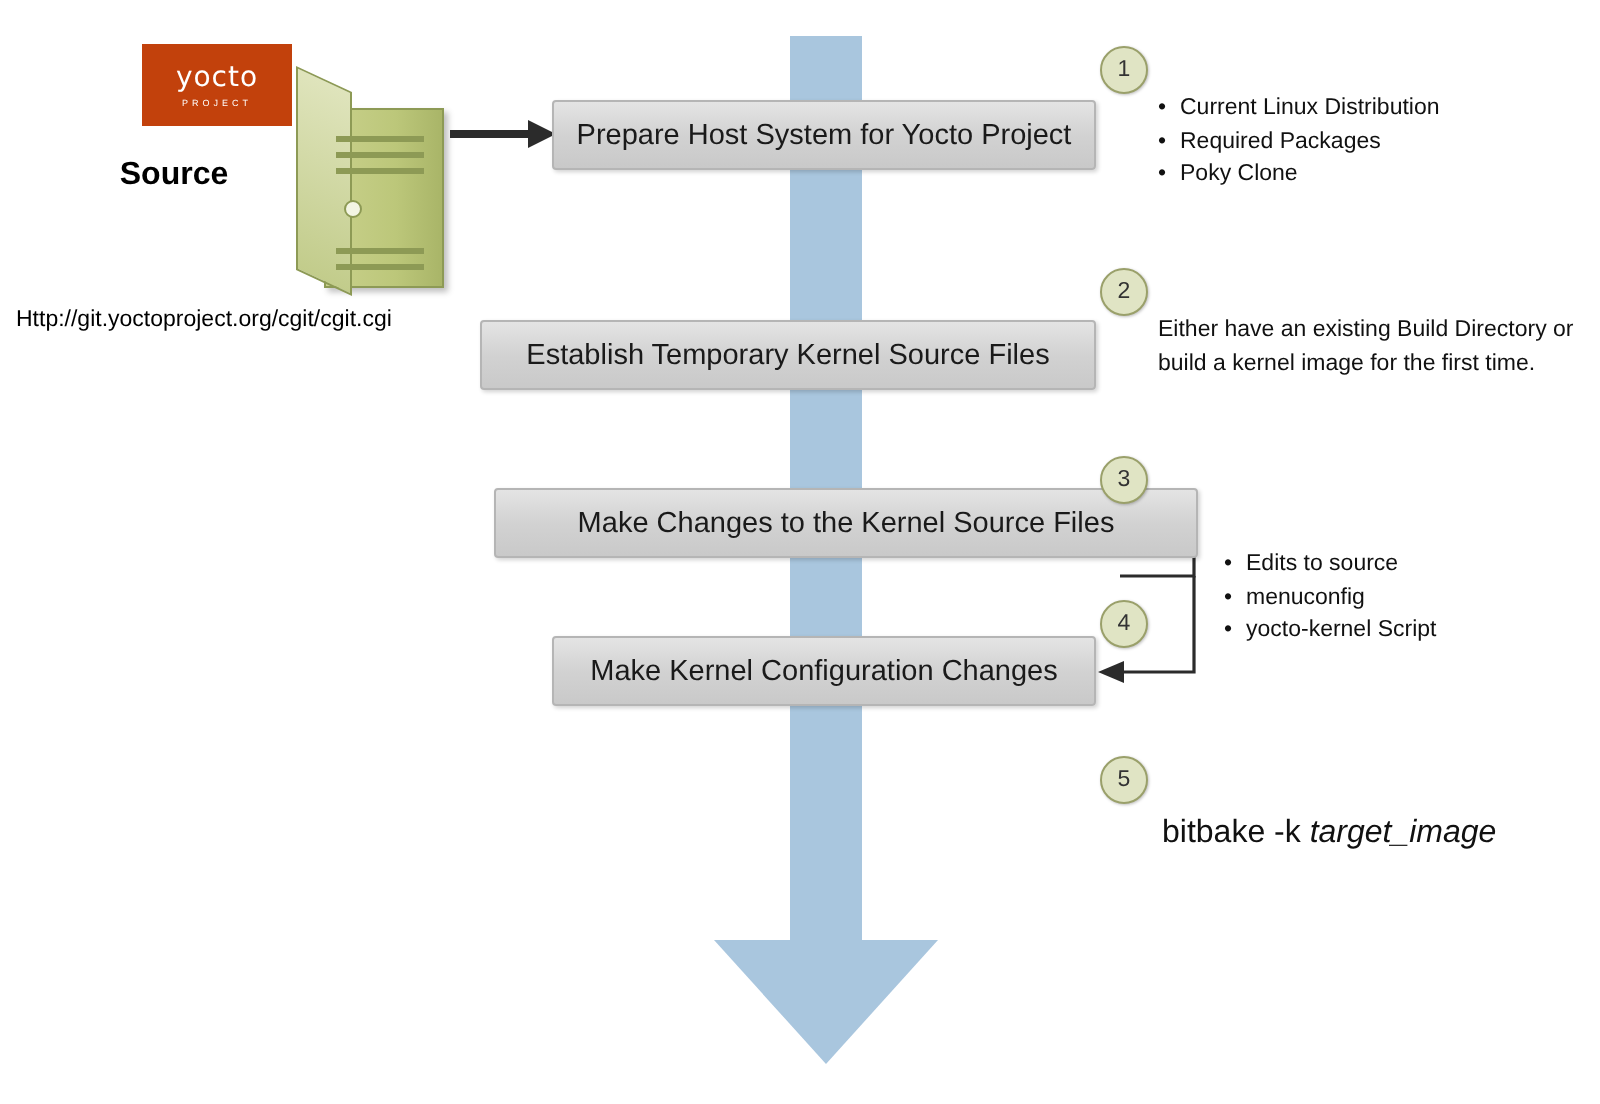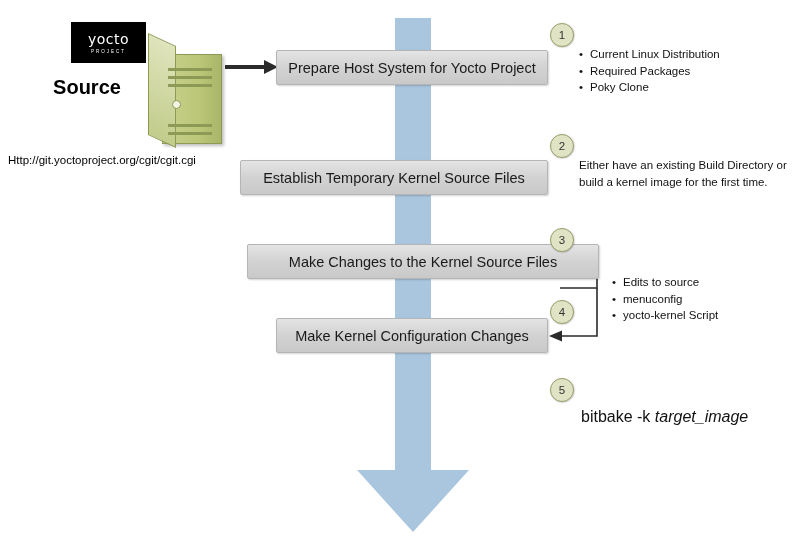--- a/index.html
+++ b/index.html
@@ -91,21 +91,21 @@
     top: 0;
   }
 
   
   .yocto-logo {
     position: absolute;
     left: 71px;
     top: 22px;
     width: 75px;
     height: 41px;
-    background: #000000;
+    background: #c2410c;
     color: #fff;
     display: flex;
     flex-direction: column;
     align-items: center;
     justify-content: center;
   }
   .yocto-logo .yl-main {
     font-size: 14px;
     letter-spacing: 0.5px;
     font-family: "DejaVu Sans", sans-serif;
@@ -157,21 +157,21 @@
     width: 7px;
     height: 7px;
     border-radius: 50%;
     background: #f3f5e4;
     border: 1px solid #8d9a55;
   }
 
   .label-bold {
     position: absolute;
     font-weight: bold;
-    font-size: 20px;
+    font-size: 16px;
     color: #000;
     line-height: 19px;
     text-align: center;
   }
   .label-url {
     position: absolute;
     font-size: 11.5px;
     color: #000;
   }
 

